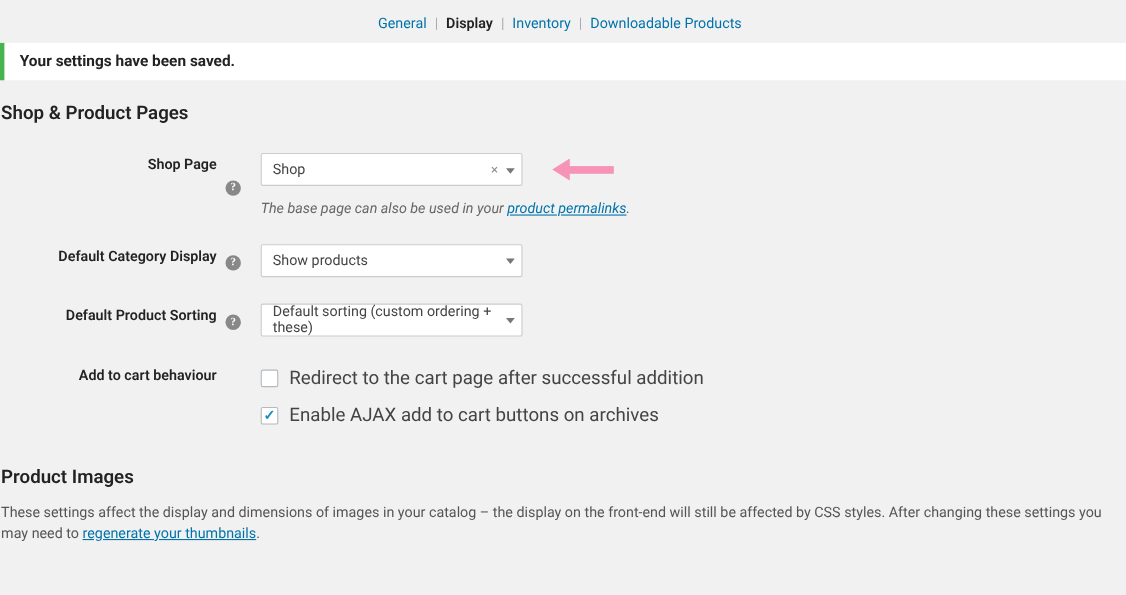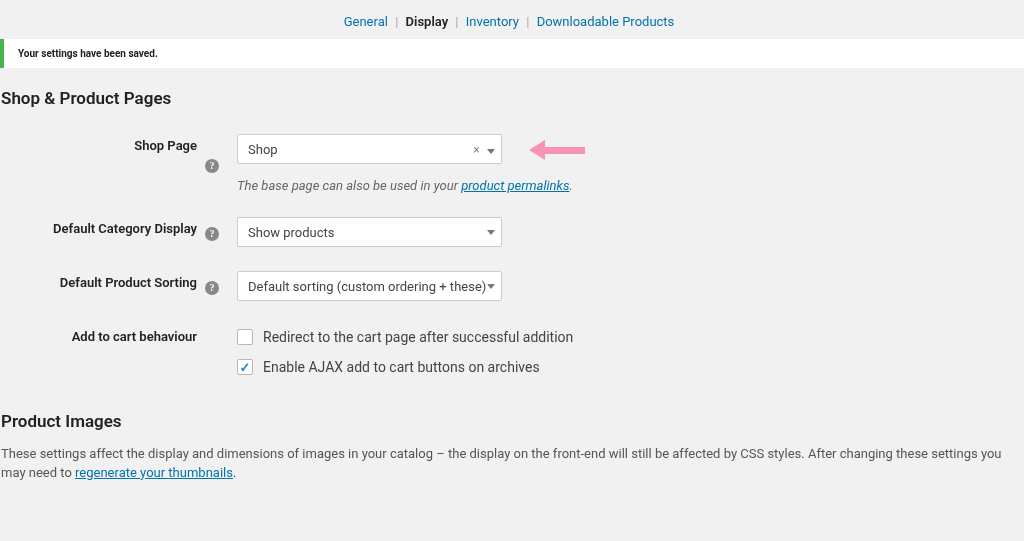--- a/index.html
+++ b/index.html
@@ -21,21 +21,21 @@
     color: #0073aa;
     text-decoration: none;
   }
   .subnav .sep { color: #aaa; margin: 0 4px; }
   .subnav .current { color: #222; font-weight: 600; }
   .notice {
     background: #fff;
     border-left: 4px solid #46b450;
     margin: 6px 0 20px 0;
     padding: 9px 14px;
-    font-size: 10px;
+    font-size: 14px;
     color: #222;
   }
   h2.section-head {
     font-size: 17px;
     font-weight: 600;
     color: #222;
     margin: 10px 0 14px 0;
     padding-left: 1px;
   }
   .form-table { width: 100%; border-collapse: collapse; }
@@ -64,21 +64,21 @@
     line-height: 14px;
     font-family: Georgia, serif;
     margin-right: 8px;
     vertical-align: -2px;
   }
   .help-col { width: 22px; vertical-align: middle !important; text-align: right; padding: 12px 2px 12px 0 !important;}
   .select-box {
     display: inline-flex;
     align-items: center;
     justify-content: space-between;
-    width: 265px;
+    width: 238px;
     height: 30px;
     background: #fff;
     border: 1px solid #ccc;
     border-radius: 2px;
     padding: 0 6px 0 10px;
     font-size: 13px;
     color: #444;
     cursor: pointer;
   }
   .select-box .clear-x { color: #888; font-size: 12px; margin-right: 4px; }
@@ -108,21 +108,21 @@
     border-bottom: 10px solid transparent;
     border-right: 16px solid #f693b7;
   }
   .desc {
     font-style: italic;
     color: #666;
     margin-top: 14px;
     font-size: 13px;
   }
   .desc a, .body-link { color: #0073aa; }
-  .check-row { display: flex; align-items: center; margin: 4px 0 14px 0; font-size: 14px; color: #444; }
+  .check-row { display: flex; align-items: center; margin: 4px 0 14px 0; font-size: 17px; color: #444; }
   .checkbox {
     width: 16px; height: 16px;
     border: 1px solid #b4b9be;
     background: #fff;
     margin-right: 10px;
     display: inline-flex;
     align-items: center;
     justify-content: center;
     border-radius: 2px;
   }

